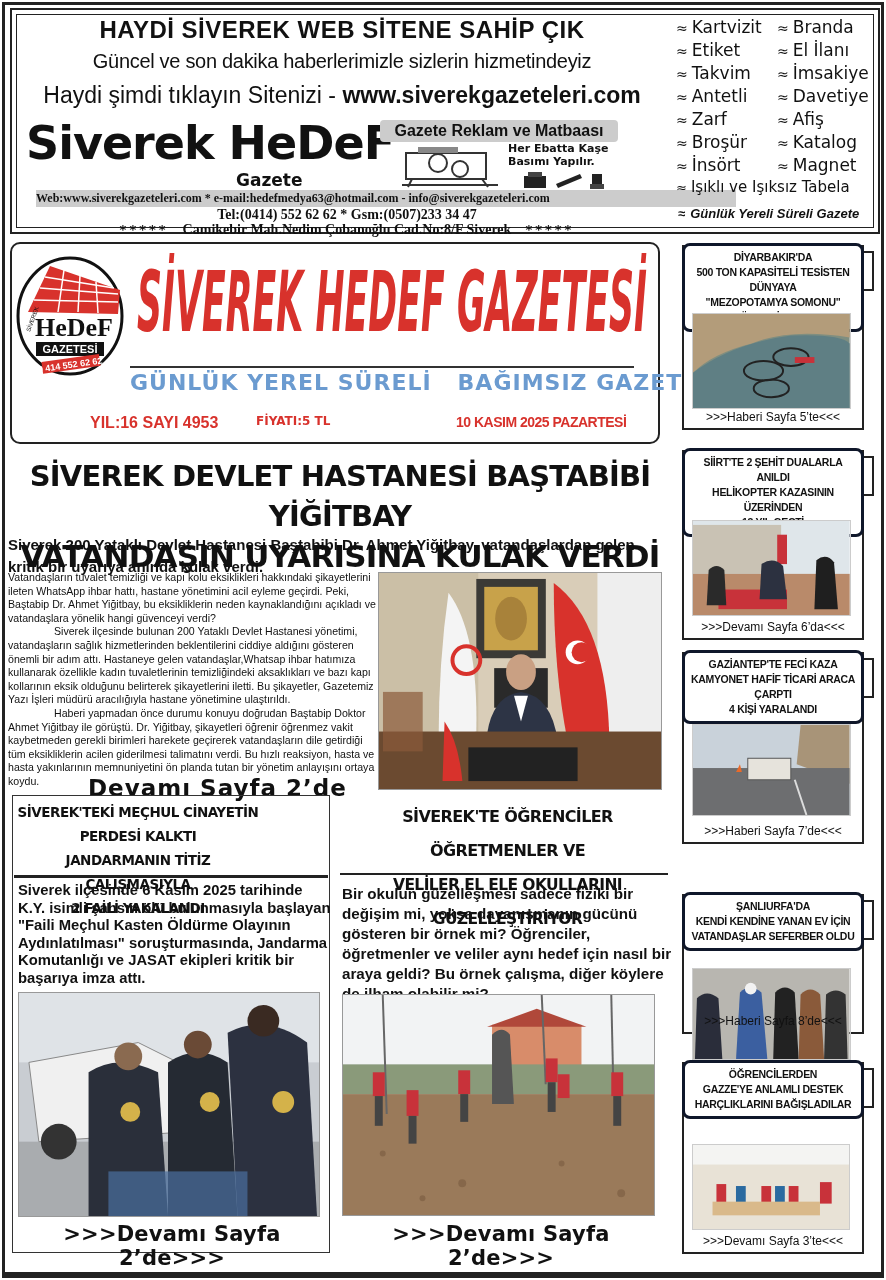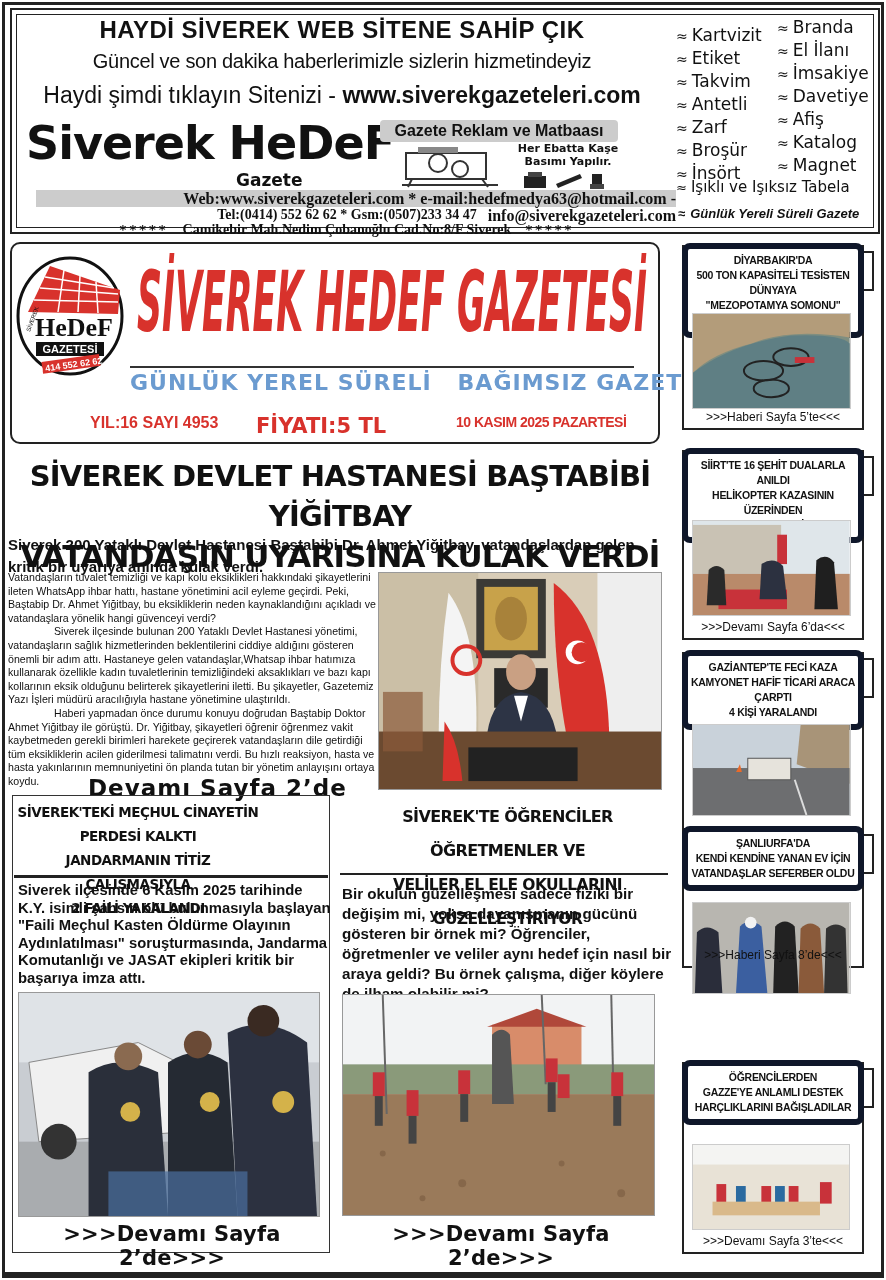--- a/index.html
+++ b/index.html
@@ -11,39 +11,39 @@
 #topad{left:10px;top:8px;width:870px;height:226px;border:2px solid #222}
 #topad .inner{position:absolute;left:4px;top:4px;right:4px;bottom:4px;border:1px solid #222}
 .ad-h1{left:0;top:6px;width:660px;font-size:24px;font-weight:900;letter-spacing:0.5px;text-align:center}
 .ad-h2{left:0;top:40px;width:660px;font-size:20px;text-align:center;letter-spacing:-0.3px}
 .ad-h3{left:0;top:72px;width:660px;font-size:23px;text-align:center}
 .ad-h3 b{font-weight:900}
 .brand{left:14px;top:106px;font-family:"DejaVu Sans",sans-serif;font-size:46px;font-weight:bold;letter-spacing:-1px}
 .brand-sub{left:224px;top:160px;font-family:"DejaVu Sans",sans-serif;font-size:17px;font-weight:bold}
 .matbaa{left:368px;top:110px;width:238px;height:22px;background:#ccc;border-radius:4px;font-size:16px;font-weight:bold;text-align:center;line-height:22px}
 .press{left:386px;top:133px;width:108px;height:46px}
-.kase{left:496px;top:132px;width:120px;font-size:11px;font-weight:bold;text-align:center;line-height:13px;font-family:"DejaVu Sans",sans-serif}
+.kase{left:496px;top:132px;width:120px;font-size:11px;font-weight:bold;line-height:13px;font-family:"DejaVu Sans",sans-serif}
 .stamps{left:508px;top:160px;width:100px;height:20px}
-.webbar{left:24px;top:180px;width:640px;height:17px;background:#ccc;font-family:"Liberation Serif",serif;font-size:16px;font-weight:bold;text-align:right;line-height:17px}
+.webbar{left:24px;top:180px;width:700px;height:17px;background:#ccc;font-family:"Liberation Serif",serif;font-size:12px;font-weight:bold;text-align:left;line-height:17px}
 .tel{left:0;top:197px;width:670px;font-family:"Liberation Serif",serif;font-size:14px;font-weight:bold;text-align:center;line-height:15px}
 .stars{font-family:"DejaVu Sans",sans-serif;font-size:13px;letter-spacing:3px}
 .svc{font-family:"DejaVu Sans",sans-serif;font-size:17px;line-height:22px}
 .svc .tw{font-size:14px;margin-right:4px}
 .svc-wide{font-family:"DejaVu Sans",sans-serif;font-size:15px}
 .svc-it{font-family:"Liberation Sans",sans-serif;font-style:italic;font-weight:bold;font-size:13px}
 
 #mast{left:10px;top:242px;width:650px;height:202px;border:2px solid #222;border-radius:10px}
 .logo{left:14px;top:250px;width:112px;height:128px}
 .mast-title{left:130px;top:244px;width:525px;height:100px}
 .mast-rule{left:130px;top:366px;width:504px;height:2px;background:#333}
 .mast-sub{left:130px;top:370px;width:510px;font-family:"DejaVu Sans",sans-serif;font-size:22px;font-weight:900;color:#6b9bd0;text-align:center;letter-spacing:1px}
 .mast-meta{top:414px;font-family:"Liberation Sans",sans-serif;font-weight:bold;color:#d8322c;font-size:16px}
 
 .side{left:682px;width:182px;border:2px solid #222;background:#fff}
-.side-head{position:absolute;left:-2px;right:-2px;top:-4px;border:6px solid #0f172a;border-radius:8px;background:#fff;text-align:center;font-weight:bold;font-size:10.5px;line-height:15px;padding:4px 2px;letter-spacing:-0.3px}
+.side-head{position:absolute;left:-2px;right:-2px;top:-4px;border:3px solid #0f172a;border-radius:8px;background:#fff;text-align:center;font-weight:bold;font-size:10.5px;line-height:15px;padding:4px 2px;letter-spacing:-0.3px}
 .side-img{position:absolute;left:8px;right:8px;border:1px solid #ccc;overflow:hidden}
 .side-link{position:absolute;left:0;right:0;bottom:4px;text-align:center;font-size:12px}
 .wing{position:absolute;width:10px;height:40px;border:2px solid #222;border-left:none}
 
 .h-main{left:10px;top:456px;width:660px;text-align:center;font-family:"DejaVu Sans",sans-serif;font-weight:900;font-size:29px;line-height:40px;letter-spacing:-0.8px}
 .lead{left:8px;top:534px;width:660px;font-size:15px;font-weight:bold;line-height:22px}
 .body1{left:8px;top:571px;width:372px;font-size:10.6px;line-height:13.6px}
 .body1 p{text-indent:0}
 .devami1{left:88px;top:775px;font-family:"DejaVu Sans",sans-serif;font-size:23px;font-weight:bold;letter-spacing:1px}
 .photo1{left:378px;top:572px;width:284px;height:218px;border:1px solid #999}
@@ -92,21 +92,21 @@
     <path d="M36 14 L60 4 L62 8 L38 18 Z" fill="#222"></path>
     <rect x="72" y="4" width="10" height="14" fill="#222"></rect>
       <rect x="70" y="14" width="14" height="5" fill="#444"></rect>
   </svg>
   <div class="abs webbar">Web:www.siverekgazeteleri.com * e-mail:hedefmedya63@hotmail.com - info@siverekgazeteleri.com</div>
   <div class="abs tel">
     <div>Tel:(0414) 552 62 62 * Gsm:(0507)233 34 47</div>
     <div><span class="stars">*****</span>&nbsp;&nbsp;&nbsp;&nbsp;<span>Camikebir Mah.Nedim Çobanoğlu Cad.No:8/F Siverek</span>&nbsp;&nbsp;&nbsp;&nbsp;<span class="stars">*****</span></div>
   </div>
 
-  <div class="abs svc" style="left:664px;top:14px;width:96px">
+  <div class="abs svc" style="left:664px;top:6px;width:96px">
     <div><span class="tw">≈</span><span>Kartvizit</span></div>
     <div><span class="tw">≈</span><span>Etiket</span></div>
     <div><span class="tw">≈</span><span>Takvim</span></div>
     <div><span class="tw">≈</span><span>Antetli</span></div>
     <div><span class="tw">≈</span><span>Zarf</span></div>
     <div><span class="tw">≈</span><span>Broşür</span></div>
     <div><span class="tw">≈</span><span>İnsört</span></div>
   </div>
   <div class="abs svc" style="left:765px;top:6px;width:100px">
     <div><span class="tw">≈</span><span>Branda</span></div>
@@ -139,21 +139,21 @@
   <text x="56" y="103" text-anchor="middle" font-family="Liberation Sans, sans-serif" font-weight="bold" font-size="11" fill="#fff">GAZETESİ</text>
   <rect x="28" y="108" width="58" height="12" fill="#d8322c" transform="rotate(-8 56 114)"></rect>
   <text x="56" y="118" text-anchor="middle" font-family="Liberation Sans, sans-serif" font-weight="bold" font-size="9" fill="#fff" transform="rotate(-8 56 114)">0 414 552 62 62</text>
 </svg>
 <svg class="abs mast-title" viewBox="0 0 525 100" preserveAspectRatio="none">
   <text x="262" y="88" text-anchor="middle" font-family="DejaVu Sans, sans-serif" font-weight="bold" font-style="italic" font-size="72" fill="#d8322c" textLength="510" lengthAdjust="spacingAndGlyphs" transform="scale(1,1.15) translate(0,-12)">SİVEREK HEDEF GAZETESİ</text>
 </svg>
 <div class="abs mast-rule"></div>
 <div class="abs mast-sub" style="white-space:pre">GÜNLÜK YEREL SÜRELİ   BAĞIMSIZ GAZETE</div>
 <div class="abs mast-meta" style="left:90px">YIL:16 SAYI 4953</div>
-<div class="abs mast-meta" style="left:256px;font-family:'DejaVu Sans',sans-serif;font-size:21px">FİYATI:5 TL</div>
+<div class="abs mast-meta" style="left:256px;font-family:'DejaVu Sans',sans-serif;font-size:12px">FİYATI:5 TL</div>
 <div class="abs mast-meta" style="left:456px;font-size:14px;letter-spacing:-0.5px">10 KASIM 2025 PAZARTESİ</div>
 
 <div class="abs h-main">
   <div>SİVEREK DEVLET HASTANESİ BAŞTABİBİ YİĞİTBAY</div>
   <div style="font-size:31px">VATANDAŞIN UYARISINA KULAK VERDİ</div>
 </div>
 <div class="abs lead">Siverek 200 Yataklı Devlet Hastanesi Baştabibi Dr. Ahmet Yiğitbay, vatandaşlardan gelen kritik bir uyarıya anında kulak verdi.</div>
 <div class="abs body1">
   <p> Vatandaşların tuvalet temizliği ve kapı kolu eksiklikleri hakkındaki şikayetlerini ileten WhatsApp ihbar hattı, hastane yönetimini acil eyleme geçirdi. Peki, Baştabip Dr. Ahmet Yiğitbay, bu eksikliklerin neden kaynaklandığını açıkladı ve vatandaşlara yönelik hangi güvenceyi verdi?</p>
   <p style="text-indent:46px">Siverek ilçesinde bulunan 200 Yataklı Devlet Hastanesi yönetimi, vatandaşların sağlık hizmetlerinden beklentilerini ciddiye aldığını gösteren önemli bir adım attı. Hastaneye gelen vatandaşlar,Whatsap ihbar hatımıza kullanarak özellikle kadın tuvaletlerinin temizliğindeki aksaklıkları ve bazı kapı kollarının eksik olduğunu belirterek şikayetlerini iletti. Bu şikayetler, Gazetemiz Yazı İşleri müdürü aracılığıyla hastane yönetimine ulaştırıldı.</p>
@@ -269,21 +269,21 @@
       <ellipse cx="100" cy="44" rx="18" ry="9" fill="none" stroke="#222" stroke-width="2"></ellipse>
       <ellipse cx="80" cy="76" rx="18" ry="9" fill="none" stroke="#222" stroke-width="2"></ellipse>
     <rect x="104" y="44" width="20" height="6" fill="#c8323a"></rect>
   </svg>
   <div class="side-link">&gt;&gt;&gt;Haberi Sayfa 5’te&lt;&lt;&lt;</div>
 </div>
 
 <div class="abs side" style="top:450px;height:190px">
   <div class="wing" style="right:-12px;top:4px"></div>
   <div class="side-head">
-    <div>SİİRT'TE 16 ŞEHİT DUALARLA ANILDI</div>
+    <div>SİİRT'TE 2 ŞEHİT DUALARLA ANILDI</div>
       <div>HELİKOPTER KAZASININ ÜZERİNDEN</div>
       <div>13 YIL GEÇTİ</div>
   </div>
   <svg class="side-img" style="top:68px;height:96px" viewBox="0 0 160 96" preserveAspectRatio="none">
     <rect width="160" height="96" fill="#dfe6ea"></rect>
       <rect x="0" y="4" width="90" height="50" fill="#c9c2b4"></rect>
     <rect x="0" y="54" width="160" height="42" fill="#b98a6a"></rect>
     <rect x="26" y="70" width="70" height="20" fill="#c8323a"></rect>
     <rect x="86" y="14" width="10" height="30" fill="#c8323a"></rect>
     <path d="M16 50 Q24 42 32 50 L34 86 L14 86Z" fill="#2a2a2a"></path>
@@ -304,21 +304,21 @@
     <rect width="160" height="92" fill="#c9d2da"></rect>
       <path d="M110 0 L160 0 L160 60 L106 40Z" fill="#a89478"></path>
     <rect x="0" y="44" width="160" height="48" fill="#6d6e70"></rect>
     <rect x="56" y="34" width="44" height="22" fill="#e6e3dc" stroke="#555"></rect>
     <path d="M44 48 L48 40 L50 48Z" fill="#e86a2a"></path>
     <line x1="104" y1="56" x2="116" y2="92" stroke="#ddd" stroke-width="2"></line>
   </svg>
   <div class="side-link">&gt;&gt;&gt;Haberi Sayfa 7’de&lt;&lt;&lt;</div>
 </div>
 
-<div class="abs side" style="top:828px;height:140px">
+<div class="abs side" style="top:894px;height:140px">
   <div class="wing" style="right:-12px;top:4px"></div>
   <div class="side-head">
     <div>ŞANLIURFA'DA</div>
       <div>KENDİ KENDİNE YANAN EV İÇİN</div>
       <div>VATANDAŞLAR SEFERBER OLDU</div>
   </div>
   <svg class="side-img" style="top:72px;height:92px" viewBox="0 0 160 92" preserveAspectRatio="none">
     <rect width="160" height="92" fill="#b8b6b0"></rect>
     <path d="M4 30 Q14 20 26 30 L30 92 L2 92Z" fill="#2a2d3a"></path>
     <path d="M48 24 Q58 14 70 24 L76 92 L44 92Z" fill="#3b5fa0"></path>

